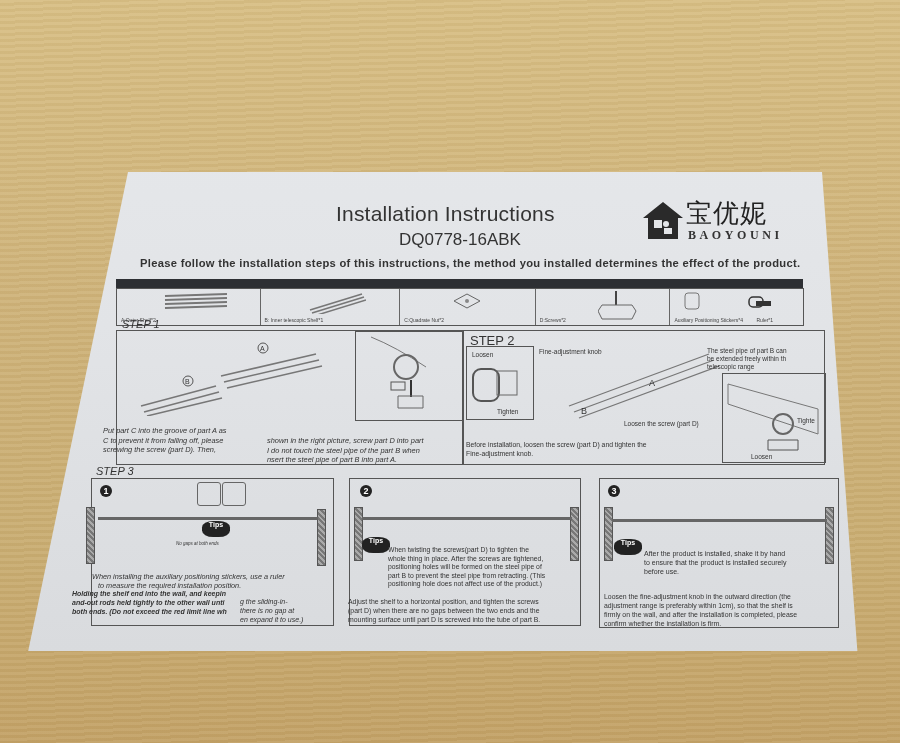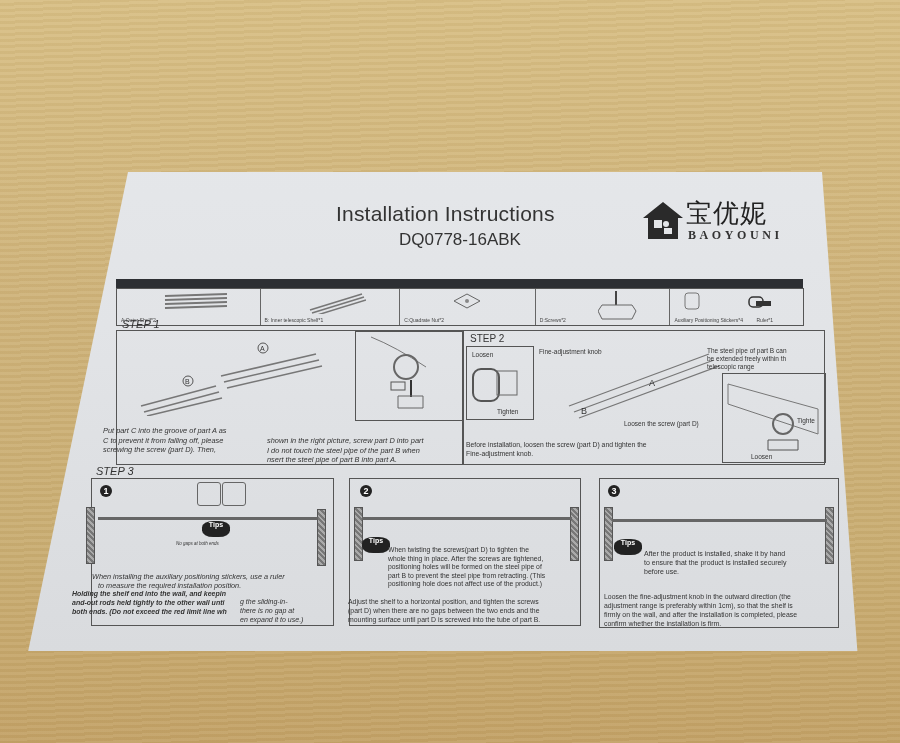--- a/index.html
+++ b/index.html
@@ -46,20 +46,21 @@
     <svg width="42" height="40" viewBox="0 0 42 40" style="position:absolute;left:0;top:0">
       <polygon points="21,2 41,18 36,18 36,39 6,39 6,18 1,18" fill="#2a2a2a"></polygon>
       <rect x="12" y="20" width="8" height="8" fill="#e3e5e8"></rect>
       <circle cx="24" cy="24" r="3" fill="#e3e5e8"></circle>
       <rect x="22" y="28" width="8" height="6" fill="#e3e5e8"></rect>
     </svg>
     <span class="logo-zh">宝优妮</span>
     <span class="logo-en">BAOYOUNI</span>
   </div>
 
+  <div class="abs intro">Please follow the installation steps of this instructions, the method you installed determines the effect of the product.</div>
 
   <div class="abs darkbar"></div>
   <div class="abs parts">
     <div class="part" style="width:144px">
       <svg width="70" height="20" style="position:absolute;left:45px;top:3px">
           <g stroke="#777" stroke-width="2">
             <line x1="3" y1="4" x2="65" y2="2"></line>
             <line x1="3" y1="8" x2="65" y2="6"></line>
             <line x1="3" y1="12" x2="65" y2="10"></line>
             <line x1="3" y1="16" x2="65" y2="14"></line>
@@ -135,21 +136,21 @@
       <div>nsert the steel pipe of part B into part A.</div>
     </div>
     <div class="abs txt it" style="left:-14px;top:95px">
       <div>Put part C into the groove of part A as</div>
       <div>C to prevent it from falling off,  please</div>
       <div>screwing the screw (part  D).  Then,</div>
     </div>
   </div>
 
   <div class="abs box" style="left:447px;top:330px;width:362px;height:135px">
-    <div class="abs" style="left:6px;top:2px;font-size:10px;color:#333">STEP 2</div>
+    <div class="abs" style="left:6px;top:2px;font-size:13px;color:#333">STEP 2</div>
     <div class="abs box" style="left:2px;top:15px;width:68px;height:74px;border-width:1px">
       <svg width="66" height="72">
           <rect x="6" y="22" width="26" height="32" rx="8" fill="none" stroke="#555" stroke-width="2"></rect>
           <rect x="30" y="24" width="20" height="24" fill="none" stroke="#666"></rect>
         </svg>
       <span class="abs txt" style="left:5px;top:3px;font-size:6.5px">Loosen</span>
       <span class="abs txt" style="left:30px;top:60px;font-size:6.5px">Tighten</span>
     </div>
     <span class="abs txt" style="left:75px;top:16px;font-size:6.5px">Fine-adjustment knob</span>
     <svg width="170" height="80" style="position:absolute;left:85px;top:15px">

